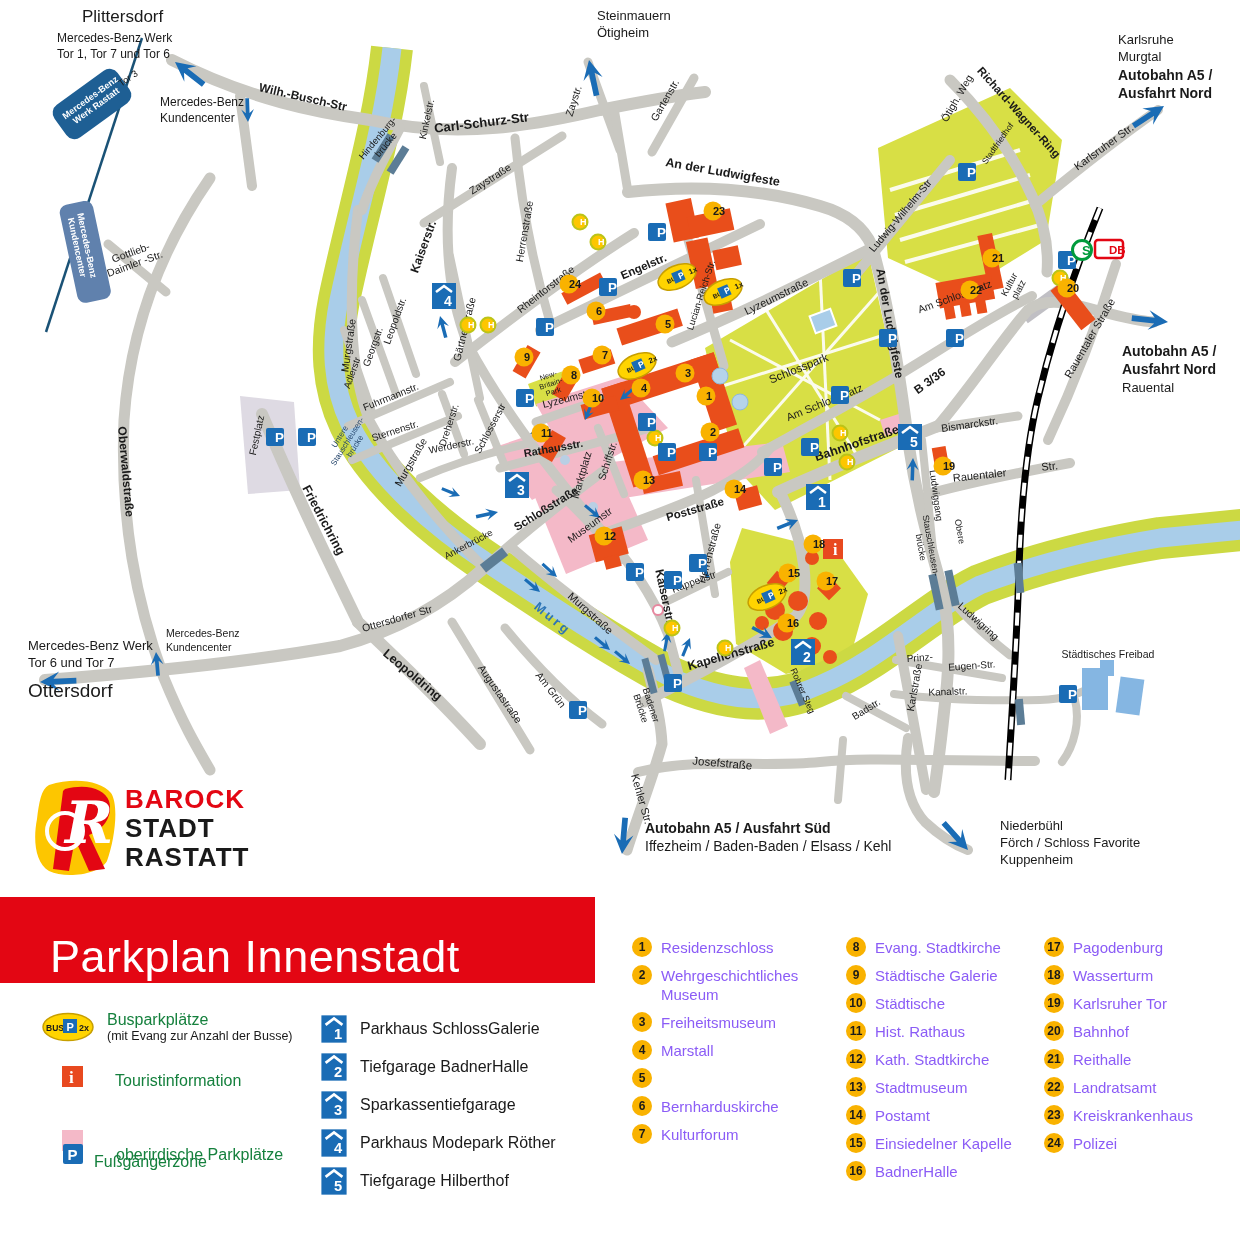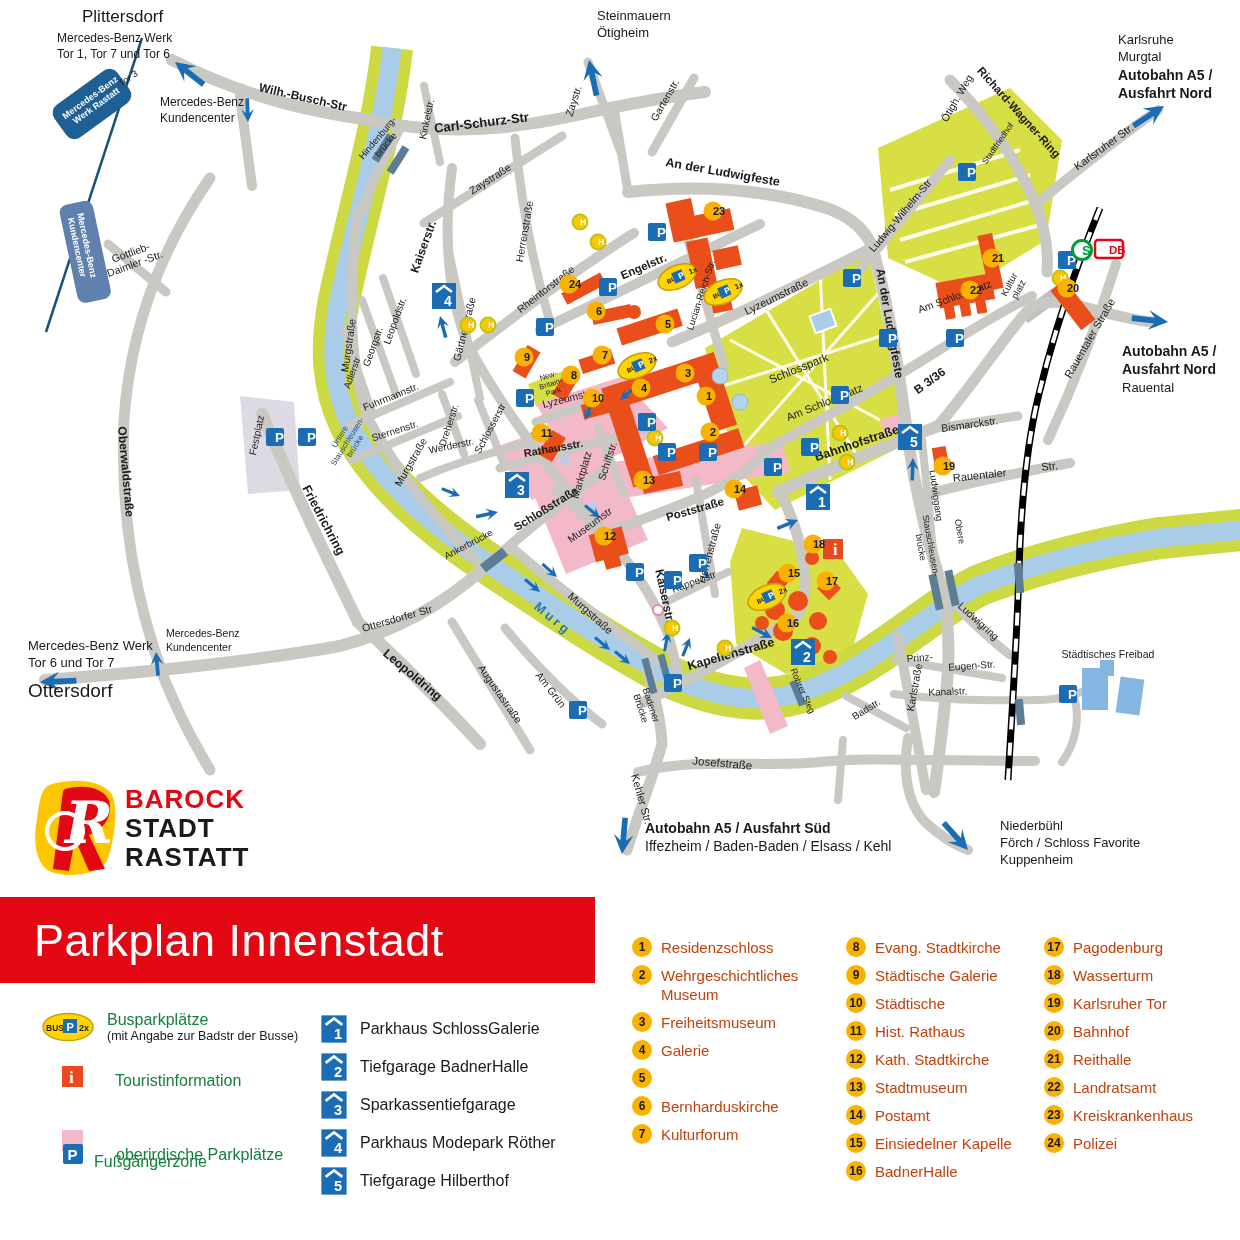--- a/index.html
+++ b/index.html
@@ -1,35 +1,35 @@
 <!DOCTYPE html>
 <html><head>
 <meta charset="utf-8">
 <style>
   html,body{margin:0;padding:0;background:#fff;width:1240px;height:1240px;overflow:hidden;
     font-family:"Liberation Sans","DejaVu Sans",sans-serif;}
   #stage{position:relative;width:1240px;height:1240px;background:#fff;}
   #mapsvg{position:absolute;left:0;top:0;}
   .banner{position:absolute;left:0;top:897px;width:595px;height:86px;background:#e30613;}
-  .banner h1{margin:0;padding:18px 16px 0 34px;color:#fff;font-size:45px;font-weight:400;letter-spacing:.5px;}
+  .banner h1{margin:16px;padding:18px 16px 0 34px;color:#fff;font-size:45px;font-weight:400;letter-spacing:.5px;}
   .logo{position:absolute;left:35px;top:778px;width:260px;height:100px;display:flex;align-items:center;}
   .logo-text{margin-left:8px;line-height:29px;font-size:26px;letter-spacing:1px;font-weight:700;color:#1a1a1a;}
   .logo-text .red{color:#e30613;}
   .lg-row{position:absolute;display:flex;align-items:flex-start;}
   .lg-label{font-size:16px;color:#15803d;line-height:19px;}
   .lg-sub{font-size:12.5px;color:#1a1a1a;}
   .ph-list{position:absolute;left:320px;top:1010px;}
   .ph-row{display:flex;align-items:center;height:38px;}
   .ph-label{font-size:16px;color:#1a1a1a;margin-left:12px;}
   .bhead{position:absolute;left:658px;top:902px;font-size:17px;font-weight:700;color:#e30613;}
   .bcol{position:absolute;top:938px;width:205px;}
   .brow{display:flex;margin-bottom:9px;}
   .bnum{flex:0 0 auto;width:20px;height:20px;border-radius:50%;background:#f9b200;color:#1a1a1a;
     font-size:12px;font-weight:700;text-align:center;line-height:20px;margin-right:9px;margin-top:-1px;}
-  .blabel{font-size:15px;color:#c2410c;line-height:19px;white-space:pre-line;}
+  .blabel{font-size:15px;color:#8b5cf6;line-height:19px;white-space:pre-line;}
 </style>
 </head>
 <body>
 
 <div id="stage">
 
   <svg id="mapsvg" width="1240" height="895" viewBox="0 0 1240 895">
 
     <g>
       <path d="M705,348 L868,252 L910,442 L775,510 L738,470 L718,400 Z" fill="#d8df45"></path>
@@ -686,21 +686,21 @@
   <div class="lg-row" style="left:42px;top:1012px;">
     <svg width="52" height="30" viewBox="0 0 52 30">
       <ellipse cx="26" cy="15" rx="25" ry="13.5" fill="#ffd400" stroke="#c79f00" stroke-width="1.5"></ellipse>
       <text x="4" y="19" font-size="8.5" font-weight="700" fill="#1a1a1a">BUS</text>
       <rect x="21" y="7" width="14" height="14" fill="#1a6cb5"></rect>
       <text x="24.5" y="18.5" font-size="11" font-weight="700" fill="#fff">P</text>
       <text x="37" y="19" font-size="9" font-weight="700" fill="#1a1a1a">2x</text>
     </svg>
     <div style="margin-left:13px;margin-top:-2px;">
       <div class="lg-label">Busparkplätze</div>
-      <div class="lg-sub">(mit Angabe zur Badstr der Busse)</div>
+      <div class="lg-sub">(mit Evang zur Anzahl der Busse)</div>
     </div>
   </div>
   <div class="lg-row" style="left:62px;top:1066px;">
     <svg width="21" height="21">
       <rect width="21" height="21" fill="#e8491f"></rect>
       <text x="7" y="17" font-family="'Liberation Serif',serif" font-size="17" font-weight="700" fill="#fff">i</text>
     </svg>
     <div class="lg-label" style="margin-left:32px;margin-top:5px;">Touristinformation</div>
   </div>
   <div class="lg-row" style="left:62px;top:1130px;flex-direction:column;">
@@ -779,21 +779,21 @@
         <span class="bnum">2</span>
         <div class="blabel">Wehrgeschichtliches
 Museum</div>
       </div>
       <div class="brow">
         <span class="bnum">3</span>
         <div class="blabel">Freiheitsmuseum</div>
       </div>
       <div class="brow">
         <span class="bnum">4</span>
-        <div class="blabel">Galerie</div>
+        <div class="blabel">Marstall</div>
       </div>
       <div class="brow">
         <span class="bnum">5</span>
       </div>
       <div class="brow">
         <span class="bnum">6</span>
         <div class="blabel">Bernharduskirche</div>
       </div>
       <div class="brow">
         <span class="bnum">7</span>

